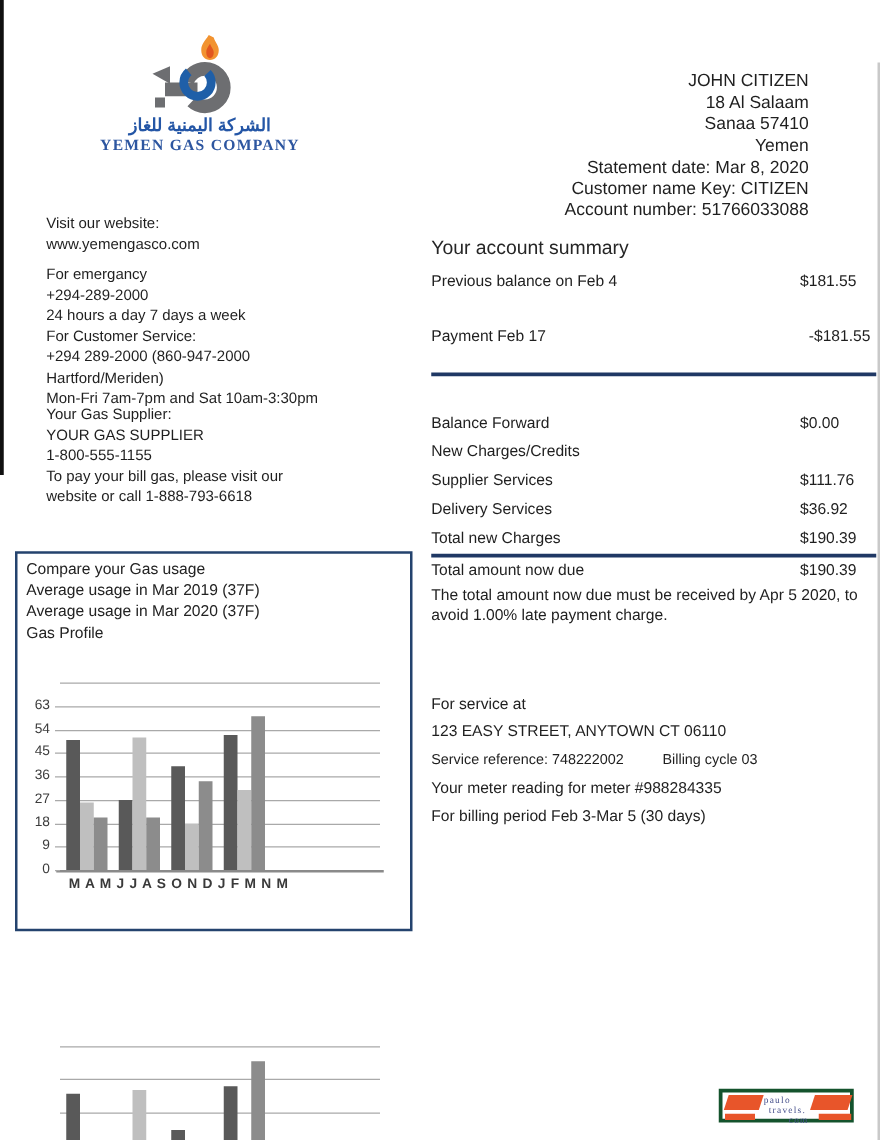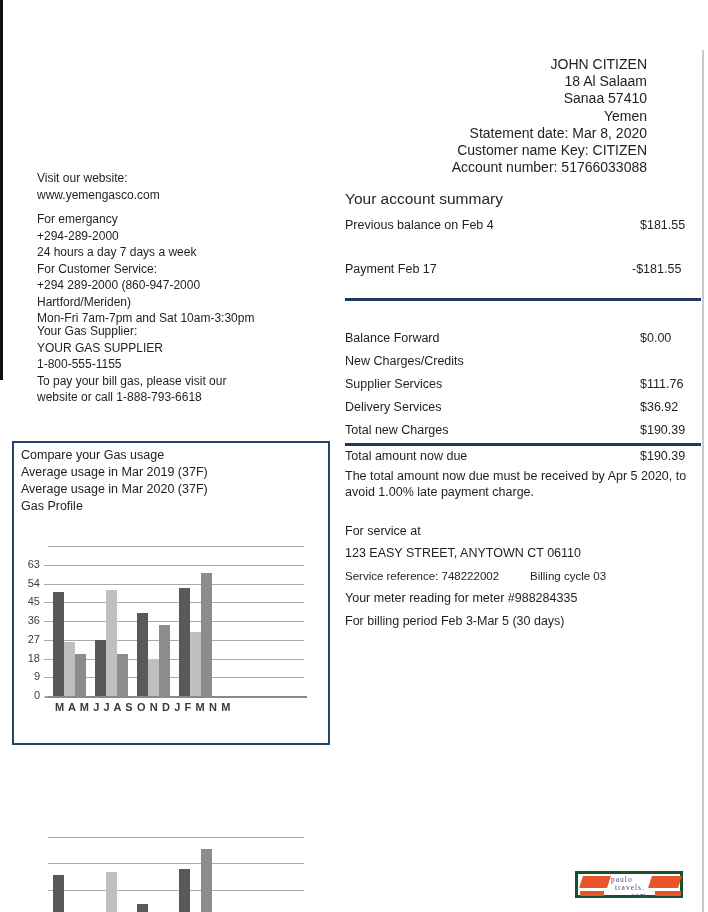--- a/index.html
+++ b/index.html
@@ -16,24 +16,24 @@
   .logo-en{font-family:"Liberation Serif",serif;font-size:12.5px;font-weight:bold;color:#2d56a0;letter-spacing:1px;margin-top:1px;}
   
   .recipient{position:absolute;left:347px;top:56px;width:300px;text-align:right;font-size:14px;line-height:17.2px;}
   
   .contact-block{position:absolute;left:37px;font-size:12px;line-height:16.5px;}
   
   .rightcol{position:absolute;left:345px;top:190px;width:356px;}
   .sum-heading{position:absolute;top:0;left:0;font-size:15.5px;color:#262626;}
   .row{position:absolute;left:0;width:356px;font-size:12.5px;}
   .row .amt{position:absolute;left:295px;top:0;white-space:nowrap;}
-  .row .amt.neg{transform:translateX(-8px);}
+  .row .amt.neg{transform:translateX(-8px);margin-left:15px;}
   .navy-rule{position:absolute;left:0;width:356px;height:3px;background:#1f3864;}
   .note{position:absolute;left:0;width:348px;font-size:12.5px;line-height:15.5px;}
-  .svc{position:absolute;left:0;font-size:12.5px;white-space:nowrap;}
+  .svc{position:absolute;left:0;font-size:12.5px;white-space:nowrap;margin-top:32px;}
   .svc-small{font-size:11.5px;}
   .svc .cycle{position:absolute;left:185px;top:0;white-space:nowrap;}
   
   .chart-box{position:absolute;left:12px;top:441px;width:318px;height:304px;border:2px solid #24436e;box-sizing:border-box;}
   .chart-titles{position:absolute;left:21px;top:447px;font-size:12.5px;line-height:17px;color:#222;}
   .chart-layer{position:absolute;left:0;top:0;width:708px;height:912px;pointer-events:none;}
   .x-letters{position:absolute;left:55px;top:701px;font-size:11px;font-weight:bold;color:#3a3a3a;letter-spacing:0.6px;white-space:nowrap;text-align:center;}
   
   .stamp{position:absolute;left:575px;top:871px;width:108px;height:27px;border:3px solid #14532d;background:#fff;box-sizing:border-box;}
   .stamp .shape{position:absolute;background:#e8552a;}
@@ -47,20 +47,33 @@
   .stamp .t3{left:53px;top:17px;}
 </style>
 </head>
 <body>
 
 <div class="page">
 
   <div class="edge-left"></div>
   <div class="edge-right"></div>
 
+  <div class="logo">
+    <svg width="84" height="66" viewBox="0 0 84 66" style="display:block;margin:0 auto;">
+      <path d="M49 2 C46 7 43 9 43 14 C43 19 46 22 50 22 C54 22 57 19 57 14 C57 10 54 8 53 4 Z" fill="#f29330"></path>
+      <path d="M50 9 C48 12 47 13 47 16 C47 19 48.5 20.5 50 20.5 C51.5 20.5 53 19 53 16 C53 13.5 51 12 50 9 Z" fill="#e2571f"></path>
+      <circle cx="46" cy="44" r="15" fill="none" stroke="#6d6e71" stroke-width="11" pathLength="100" stroke-dasharray="82 18" stroke-dashoffset="-55"></circle>
+      <rect x="14" y="40" width="26" height="11" fill="#6d6e71"></rect>
+      <polygon points="4,33 18,27 18,41" fill="#6d6e71"></polygon>
+      <rect x="6" y="52" width="8" height="8" fill="#6d6e71"></rect>
+      <circle cx="40" cy="40" r="11" fill="none" stroke="#1f5fa8" stroke-width="7" pathLength="100" stroke-dasharray="76 24" stroke-dashoffset="12"></circle>
+    </svg>
+    <div class="logo-ar">الشركة اليمنية للغاز</div>
+    <div class="logo-en">YEMEN GAS COMPANY</div>
+  </div>
 
   <div class="recipient">
     <div>JOHN CITIZEN</div>
     <div>18 Al Salaam</div>
     <div>Sanaa 57410</div>
     <div>Yemen</div>
     <div>Statement date: Mar 8, 2020</div>
     <div>Customer name Key: CITIZEN</div>
     <div>Account number: 51766033088</div>
   </div>

